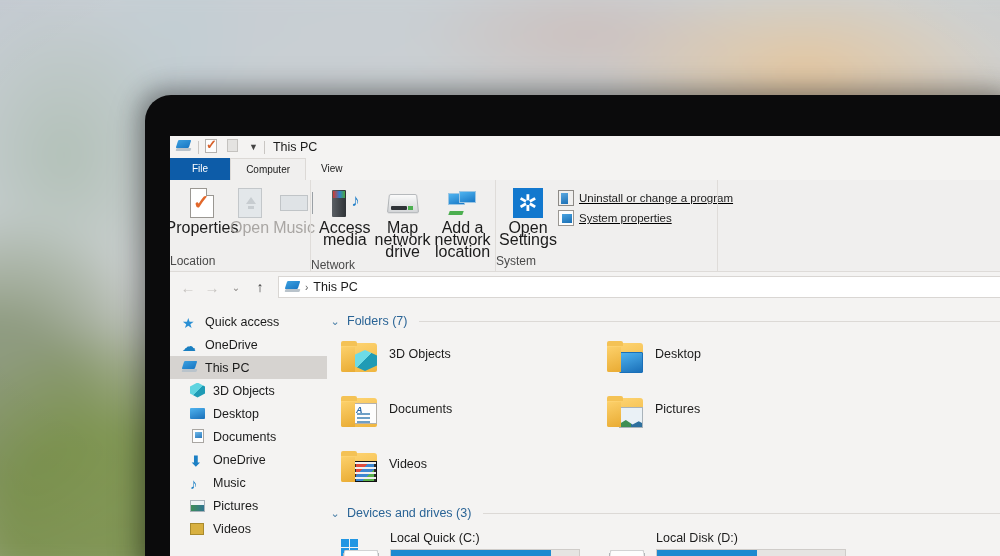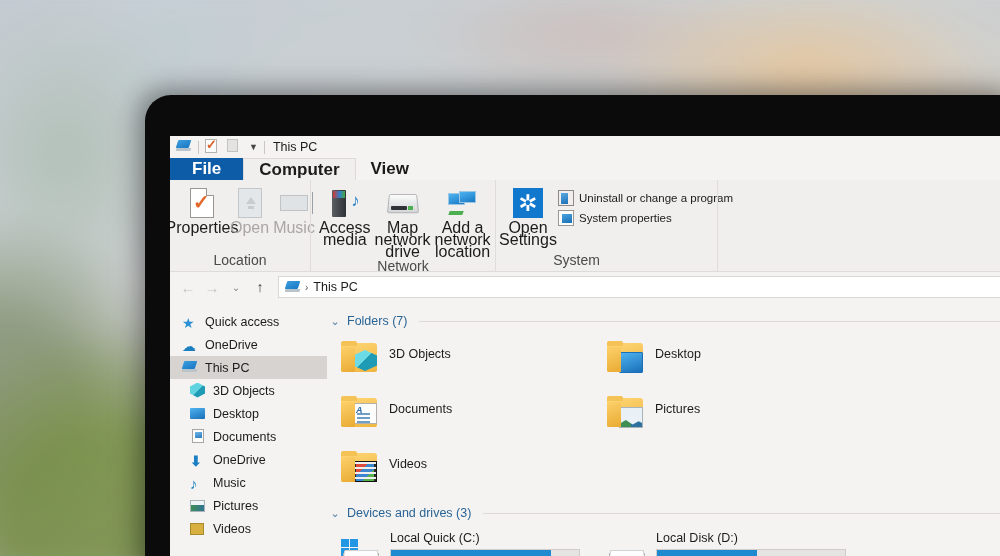--- a/index.html
+++ b/index.html
@@ -83,37 +83,37 @@
   }
   .newfolder-glyph{
     width:11px; height:13px; background:#e4e3e1; border:1px solid #c4c2bf;
   }
   .qat-caret{ font-size:9px; color:#444; line-height:1; }
 
   
   .tabstrip{ height:22px; display:flex; align-items:flex-end; background:#f4f3f2; }
   .tab{
     height:22px; line-height:22px; padding:0 15px;
-    font-size:17px; color:#1b1b1b; cursor:default;font-weight:bold;
+    font-size:10px; color:#1b1b1b; cursor:default;
   }
   .tab.file{ background:#0d5ca8; color:#fff; padding:0 22px; }
   .tab.active{ background:#f0efee; border:1px solid #dcd9d6; border-bottom:none; }
 
   
   .ribbon{
     height:92px; background:#f0efee;
     border-bottom:1px solid #dedbd8;
     display:flex; position:relative;
   }
   .rgroup{ position:relative; display:flex; flex-direction:column; justify-content:space-between;
            padding:4px 0 0 0; }
   .rgroup + .rgroup{ border-left:1px solid #dfdcd9; }
   .rgroup .items{ display:flex; align-items:flex-start; padding:0 6px; }
   .rgroup .gname{
-    text-align:center; font-size:14px; color:#4a4a4a; padding-bottom:3px;
+    text-align:left; font-size:12px; color:#4a4a4a; padding-bottom:3px;
   }
   .bigbtn{
     width:52px; display:flex; flex-direction:column; align-items:center; gap:3px;
     padding:3px 2px 0; cursor:default;
   }
   .bigbtn .lbl{ font-size:16px; color:#1b1b1b; text-align:center; line-height:12px; }
   .bigbtn.dim .lbl{ color:#a9a6a3; }
   .bigbtn.wide{ width:62px; }
   .bigico{ width:32px; height:32px; position:relative; }
 
@@ -152,21 +152,21 @@
   .ic-netloc .m1,.ic-netloc .m2{ position:absolute; width:17px; height:12px;
             background:linear-gradient(160deg,#4fb3ef,#1878c6); border:1px solid #9dc6e3; }
   .ic-netloc .m1{ left:0; top:2px; }
   .ic-netloc .m2{ left:11px; top:0px; }
   .ic-netloc .st{ position:absolute; left:1px; bottom:0; width:14px; height:4px;
             background:#4caf50; transform:skewX(-20deg); }
   .ic-gear{ width:30px; height:30px; margin:1px auto; background:#1278ce;
             display:flex; align-items:center; justify-content:center; }
   .ic-gear span{ color:#fff; font-size:23px; line-height:23px; }
 
-  .smallitem{ display:flex; align-items:center; gap:5px; padding:2px 4px; cursor:default; }
+  .smallitem{ display:flex; align-items:center; gap:5px; padding:2px 4px; cursor:default;text-decoration:underline; }
   .smallitem .lbl{ font-size:11.5px; color:#1b1b1b; white-space:nowrap; }
   .sm-ico{ width:16px; height:16px; position:relative; flex:none; }
   .sm-uninstall{ background:#f0efee; border:1px solid #8d8a86; }
   .sm-uninstall::after{ content:""; position:absolute; left:2px; top:2px; width:7px; height:11px;
             background:linear-gradient(160deg,#5aa8e0,#1b6fb5); }
   .sm-sysprop{ background:#fdfdfd; border:1px solid #9a9792; }
   .sm-sysprop::after{ content:""; position:absolute; left:3px; top:3px; width:10px; height:9px;
             background:linear-gradient(160deg,#4aa3e0,#1a6fb4); }
   .sm-manage{ position:relative; }
   .sm-manage::before{ content:""; position:absolute; left:0; top:3px; width:14px; height:9px;

